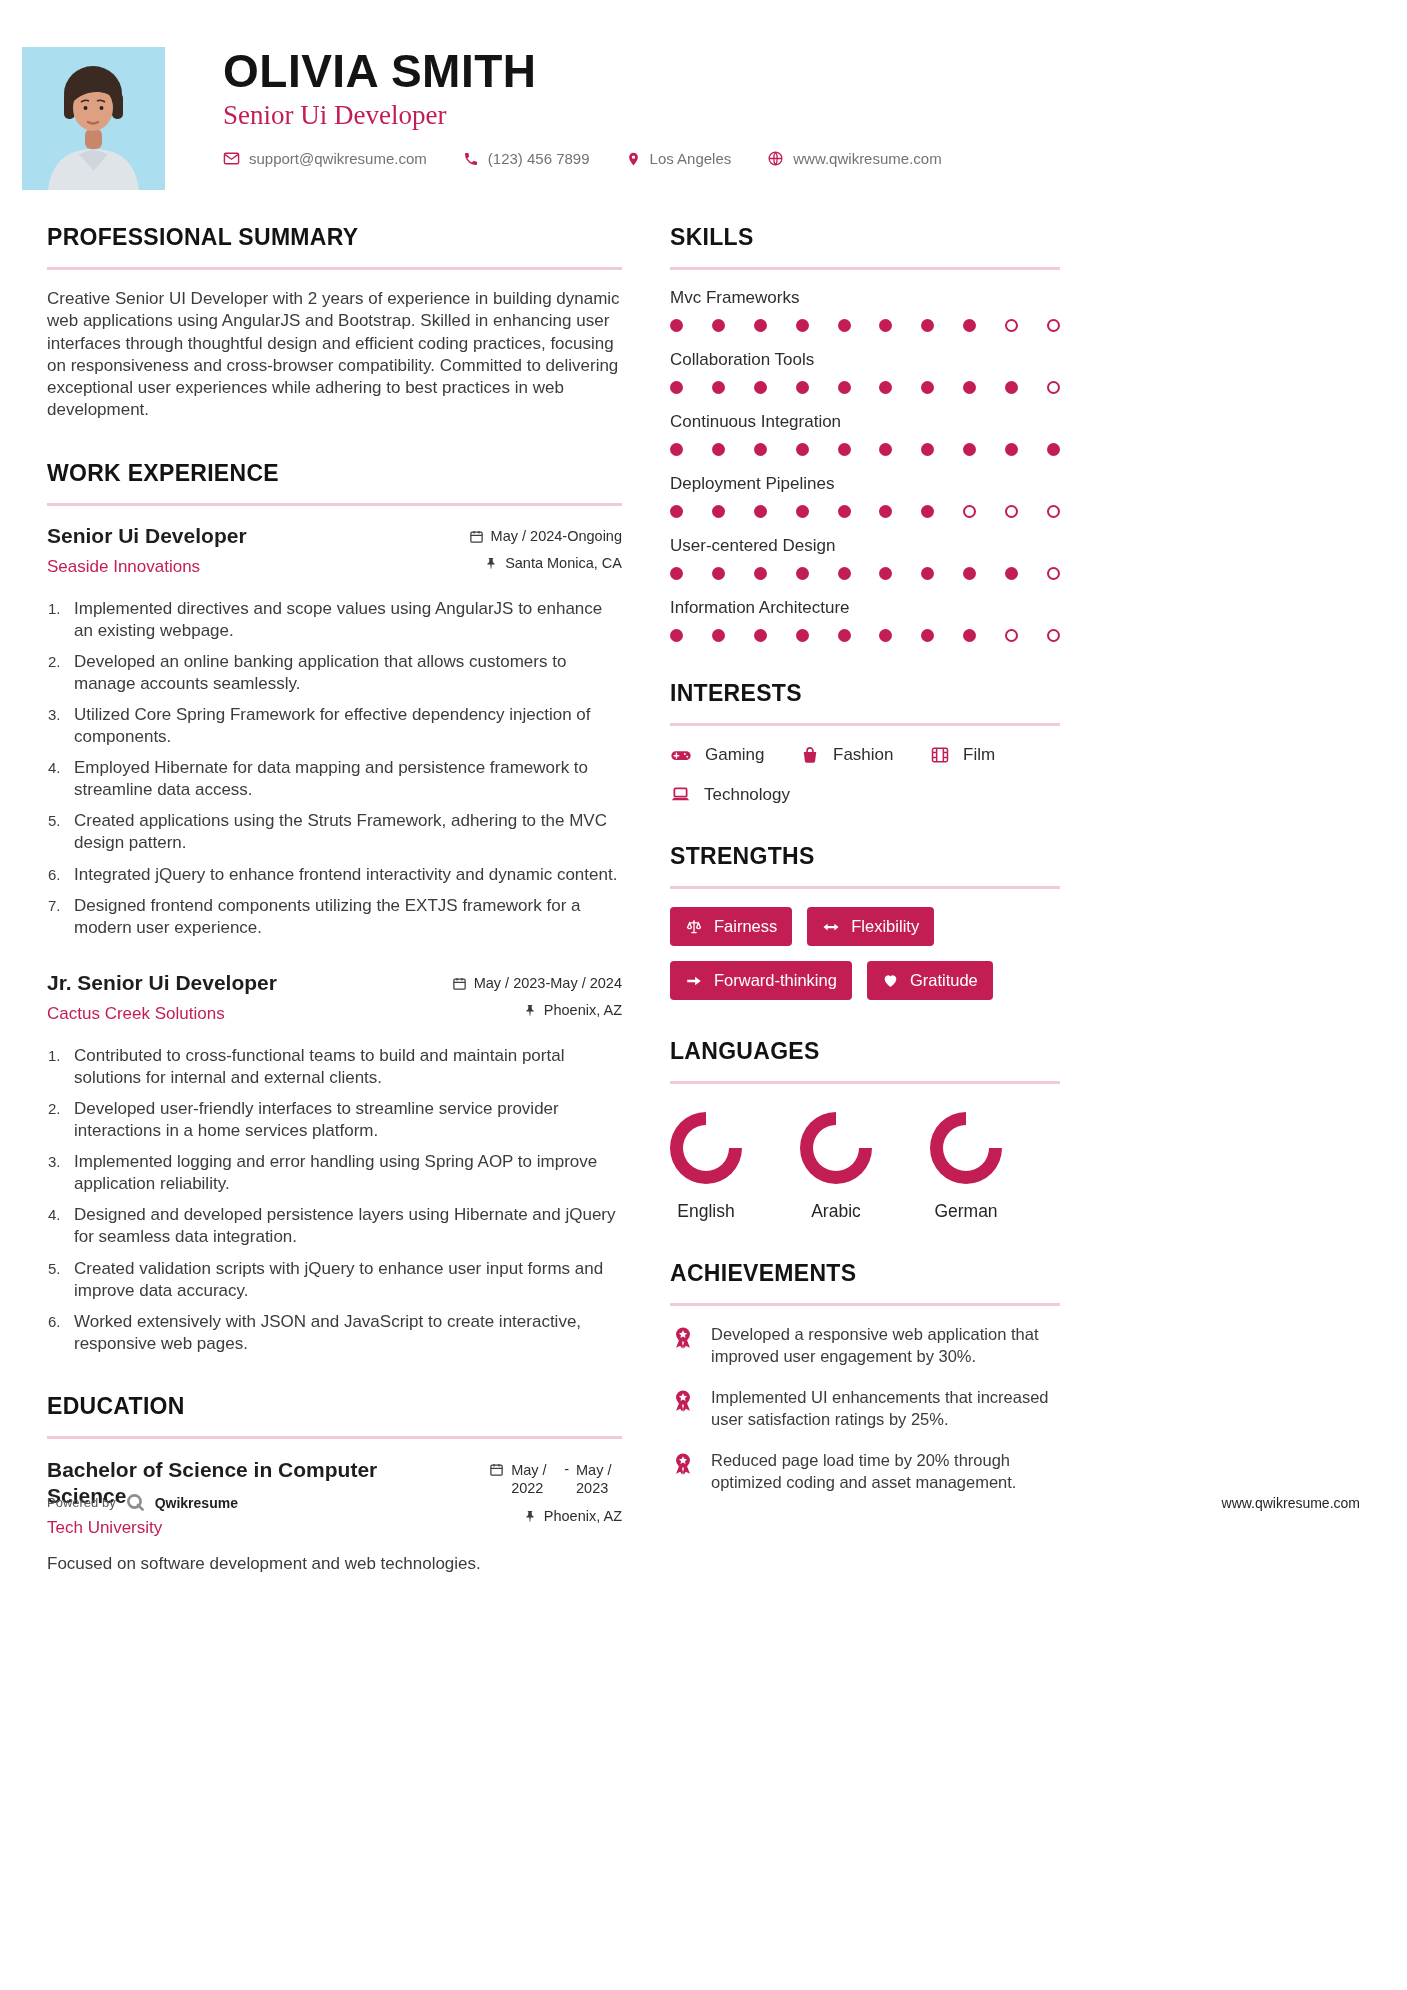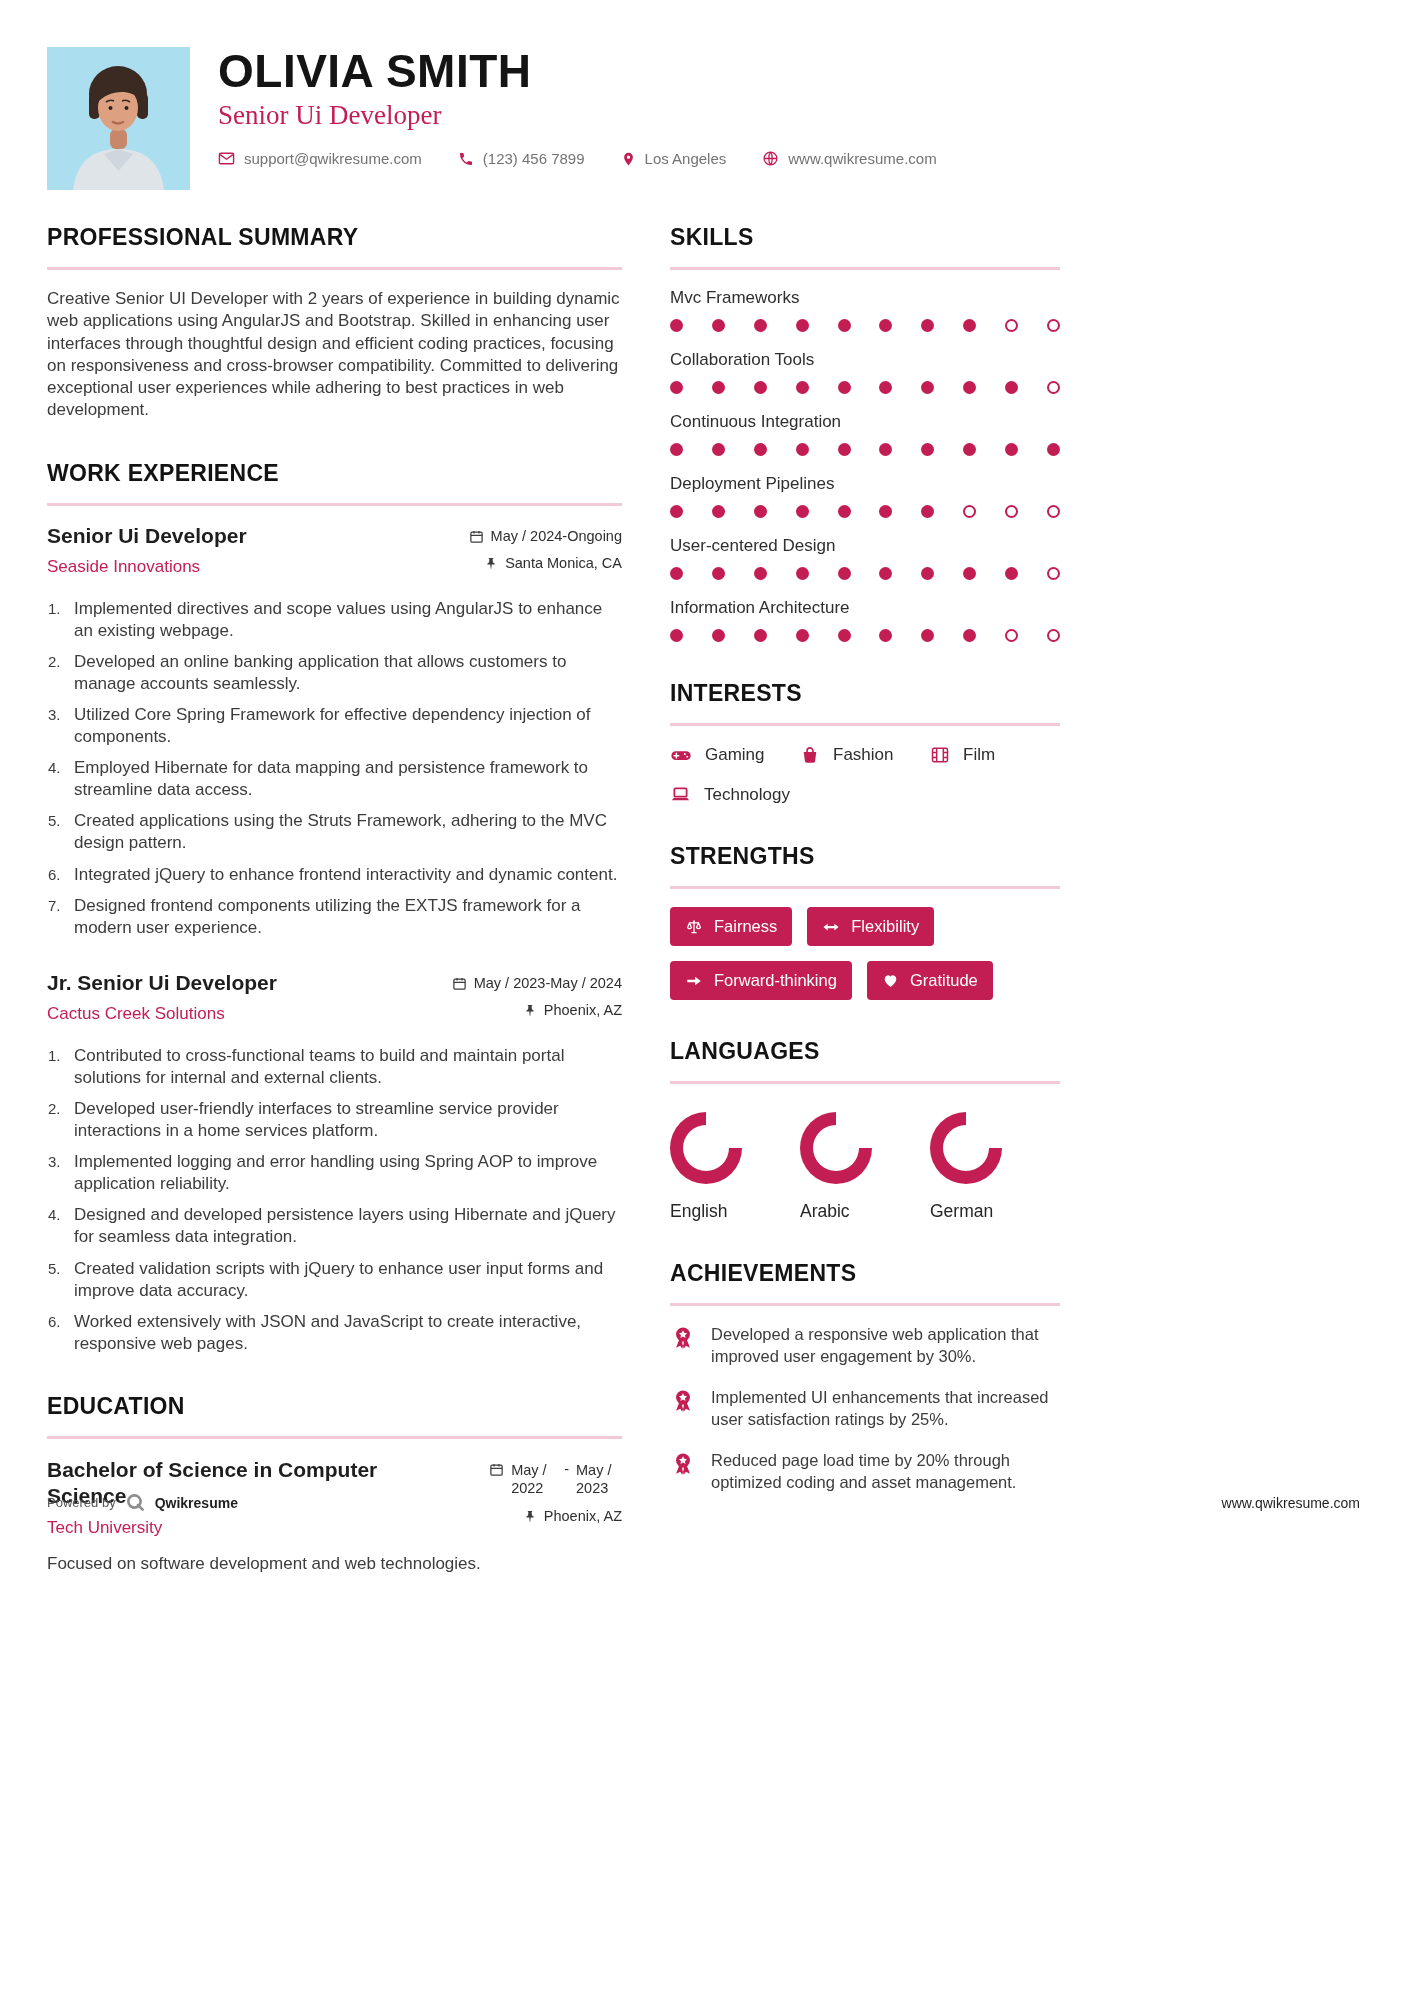--- a/index.html
+++ b/index.html
@@ -9,21 +9,21 @@
     --photo-bg:#abdff0;
     --ink:#1a1a1a;
     --body:#3c3c3c;
   }
   *{box-sizing:border-box;}
   html,body{margin:0;padding:0;background:#fff;}
   .page{width:1407px;height:1990px;background:#fff;position:relative;overflow:hidden;
         font-family:"Liberation Sans","DejaVu Sans",sans-serif;color:var(--body);}
 
   
-  .header{display:flex;gap:28px;padding:47px 47px 0;}
+  .header{display:flex;gap:58px;padding:47px 22px 0;}
   .photo{width:143px;height:143px;flex:0 0 auto;background:var(--photo-bg);}
   .photo svg{display:block;width:100%;height:100%;}
   .id h1{margin:0;font-size:46px;font-weight:800;letter-spacing:.5px;color:#141414;line-height:1.05;}
   .id .title{font-family:"Liberation Serif","DejaVu Serif",serif;font-size:27px;color:var(--accent);margin-top:5px;}
   .contacts{display:flex;align-items:center;gap:36px;margin-top:19px;font-size:15px;color:#737373;}
   .contact{display:flex;align-items:center;gap:9px;white-space:nowrap;}
   .contact .ic{color:var(--accent);}
   .ic{display:inline-flex;flex:0 0 auto;}
   .ic svg{display:block;}
 
@@ -68,21 +68,21 @@
   .interest .ic{color:var(--accent);}
 
   
   .pills{display:flex;flex-wrap:wrap;gap:15px;}
   .pill{display:inline-flex;align-items:center;gap:11px;background:var(--accent);color:#fff;
         font-size:16.5px;padding:10px 15px;border-radius:4px;}
   .pill .ic{color:#fff;}
 
   
   .langs{display:flex;gap:58px;padding-top:10px;}
-  .lang{display:flex;flex-direction:column;min-width:72px;}
+  .lang{display:flex;flex-direction:column;align-items:center;min-width:72px;}
   .donut{width:72px;height:72px;border-radius:50%;position:relative;}
   .donut::after{content:"";position:absolute;inset:13px;background:#fff;border-radius:50%;}
   .lang-label{margin-top:17px;font-size:17.5px;color:#262626;}
 
   
   .ach{display:flex;gap:15px;margin-bottom:19px;}
   .ach .ic{color:var(--accent);margin-top:1px;}
   .ach p{margin:0;font-size:16.5px;line-height:1.33;max-width:345px;}
 
   

